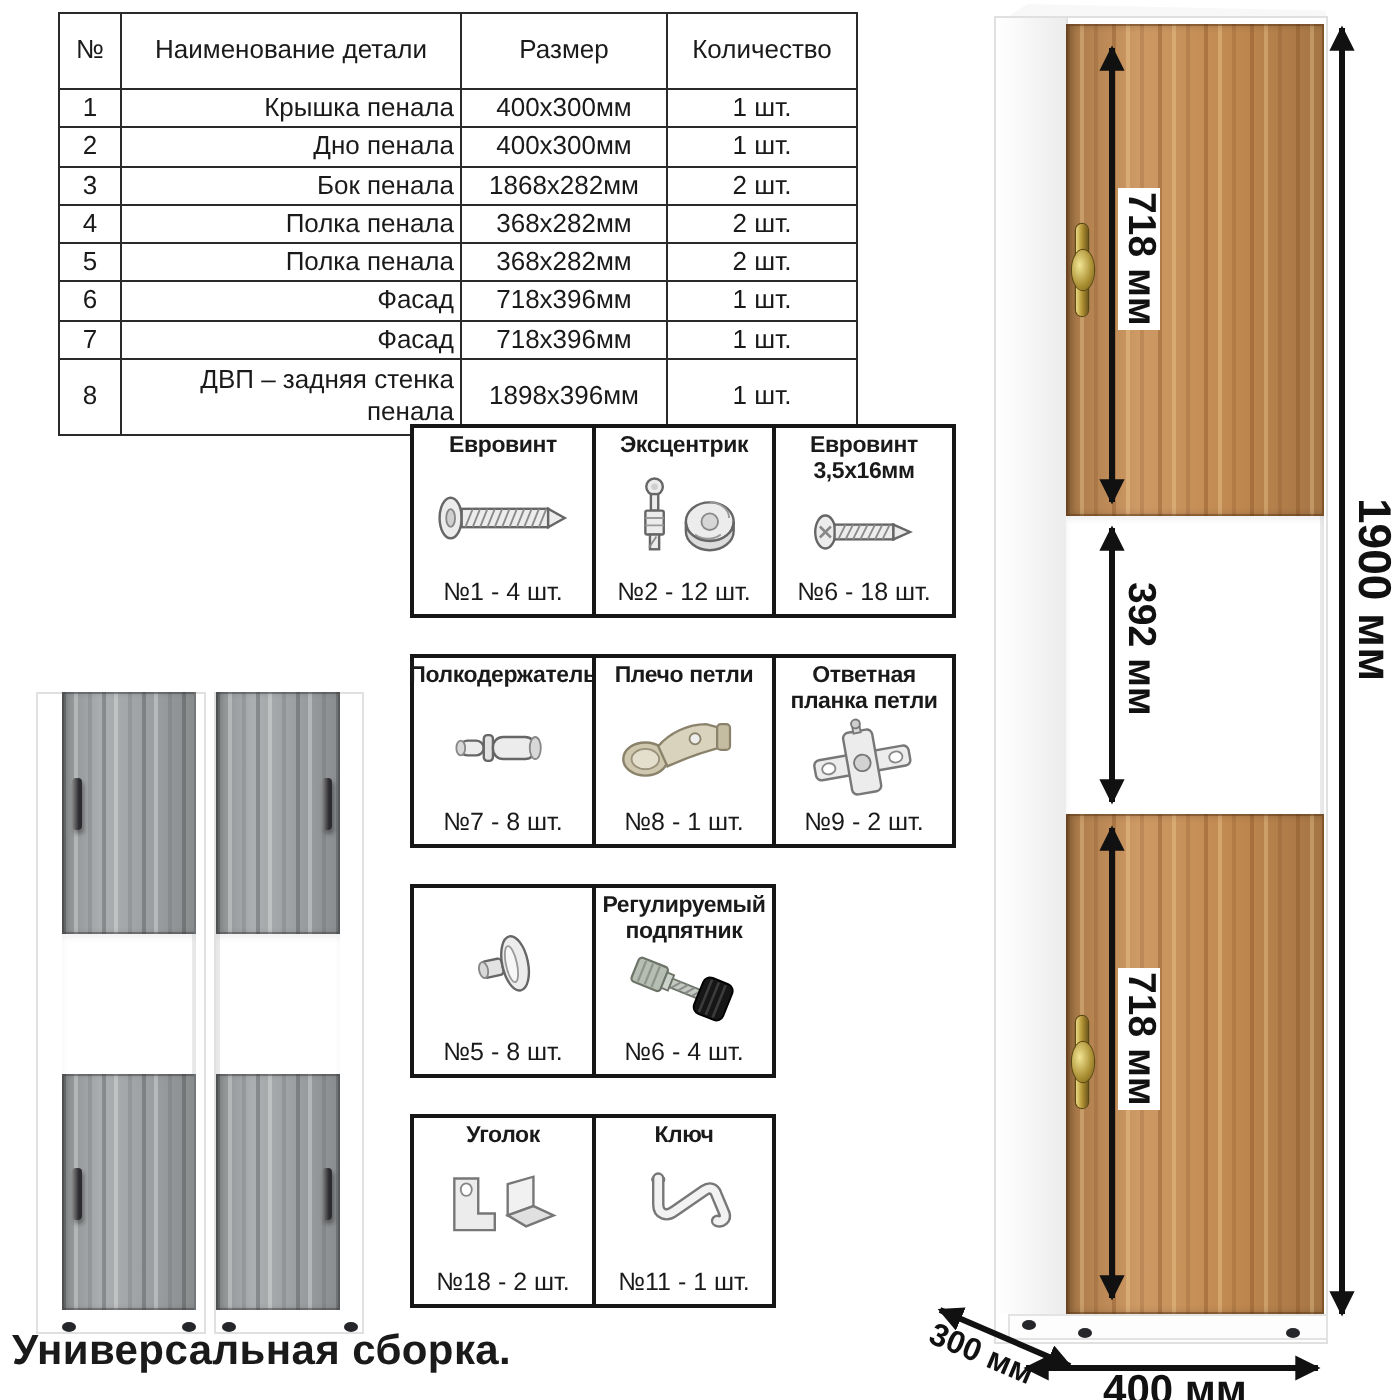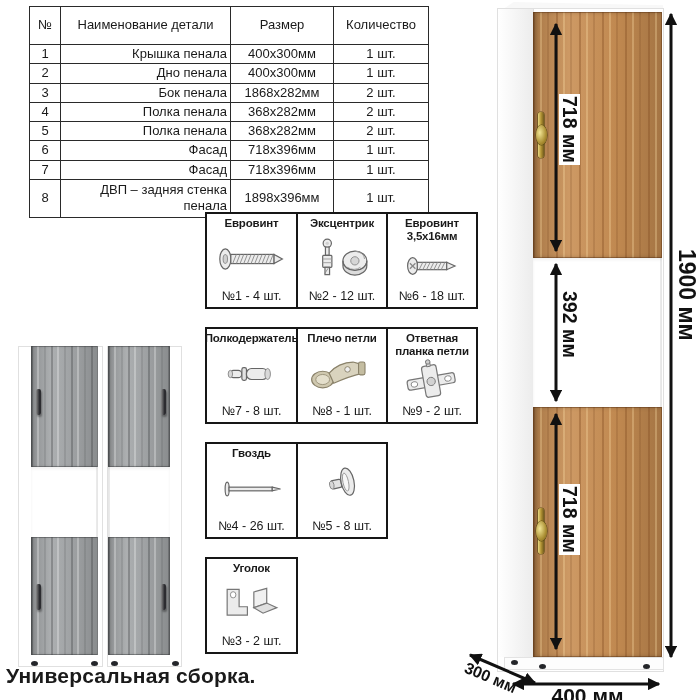--- a/index.html
+++ b/index.html
@@ -227,56 +227,73 @@
    <rect x="35" y="3" width="4" height="6" fill="#d8d8d8" stroke="#777" stroke-width="1"></rect>
                 <circle cx="37" cy="4" r="2.4" fill="#cfcfcf" stroke="#777" stroke-width="1"></circle>
               </g>
             </svg>
           </div>
           <div class="hw-count">№9 - 2 шт.</div>
         </div>
       </div>
       <div class="hw-row">
         <div class="hw-cell">
-          <div class="hw-title">Гвоздь</div>
-          <div class="hw-icon">
-            <svg width="76" height="46" viewBox="0 0 76 50">
-              <ellipse cx="11" cy="25" rx="2.2" ry="7.5" fill="#ececec" stroke="#666" stroke-width="1.3"></ellipse>
-   <rect x="13" y="23" width="47" height="4" fill="#ececec" stroke="#666" stroke-width="1.3"></rect>
-              <polygon points="60,23 69,25 60,27" fill="#ececec" stroke="#666" stroke-width="1.3"></polygon>
-            </svg>
-          </div>
-          <div class="hw-count">№4 - 26 шт.</div>
-        </div>
-        <div class="hw-cell">
           <div class="hw-icon">
             <svg width="76" height="46" viewBox="0 0 76 50">
               <g transform="rotate(-12 40 25)">
                 <rect x="26" y="21" width="11" height="9" rx="2" fill="#e2e2e2" stroke="#666" stroke-width="1.3"></rect>
    <ellipse cx="26.5" cy="25.5" rx="2.4" ry="4.4" fill="#d8d8d8" stroke="#888" stroke-width="1"></ellipse>
    <ellipse cx="44" cy="25.5" rx="7" ry="15" fill="#ececec" stroke="#666" stroke-width="1.3"></ellipse>
                 <ellipse cx="42" cy="25.5" rx="3" ry="10" fill="#f7f7f7" stroke="#9a9a9a" stroke-width="1"></ellipse>
               </g>
             </svg>
           </div>
           <div class="hw-count">№5 - 8 шт.</div>
         </div>
+        <div class="hw-cell">
+          <div class="hw-title">Регулируемый подпятник</div>
+          <div class="hw-icon">
+            <svg width="76" height="46" viewBox="0 0 76 50">
+              <g transform="rotate(22 38 24)">
+   <rect x="9" y="16" width="17" height="14" rx="2" fill="#b6bdb2" stroke="#6c7468" stroke-width="1.2"></rect>
+   <path d="M13,17 v12 M17,17 v12 M21,17 v12" stroke="#8d948a" stroke-width="1.2"></path>
+   <rect x="26" y="18.5" width="4" height="9" fill="#cdd3cb" stroke="#6c7468" stroke-width="1"></rect>
+   <rect x="30" y="20.5" width="16" height="5" fill="#c3c9c0" stroke="#6c7468" stroke-width="1"></rect>
+                <path d="M31,25.5 l4,-5 M35,25.5 l4,-5 M39,25.5 l4,-5 M43,25.5 l4,-5 " fill="none" stroke="#8a8a8a" stroke-width="1"></path>
+   <rect x="46" y="12" width="17" height="21" rx="4" fill="#161616" stroke="#000" stroke-width="1"></rect>
+   <path d="M50,13 v19 M54,13 v19 M58,13 v19" stroke="#3c3c3c" stroke-width="1.4"></path>
+              </g>
+            </svg>
+          </div>
+          <div class="hw-count">№6 - 4 шт.</div>
+        </div>
       </div>
       <div class="hw-row">
         <div class="hw-cell">
           <div class="hw-title">Уголок</div>
           <div class="hw-icon">
             <svg width="76" height="46" viewBox="0 0 76 50">
               <path d="M11,9 h13 v19 h9 v9 H11 Z" fill="#ececec" stroke="#777" stroke-width="1.3"></path>
    <ellipse cx="17.5" cy="15" rx="3" ry="3.4" fill="#fff" stroke="#888" stroke-width="1"></ellipse>
    <path d="M40,12 l14,-4 v16 l-14,5 z" fill="#f1f1f1" stroke="#777" stroke-width="1.3"></path>
    <path d="M40,29 l14,-5 11,5 -15,6 z" fill="#e0e0e0" stroke="#777" stroke-width="1.3"></path>
             </svg>
           </div>
-          <div class="hw-count">№3 - 2 шт.</div>
+          <div class="hw-count">№18 - 2 шт.</div>
+        </div>
+        <div class="hw-cell">
+          <div class="hw-title">Ключ</div>
+          <div class="hw-icon">
+            <svg width="76" height="46" viewBox="0 0 76 50">
+              <ellipse cx="24" cy="9.5" rx="3.4" ry="2.2" fill="#ddd" stroke="#777" stroke-width="1"></ellipse>
+   <path d="M24,9 v14 c0,5.5 4.5,7 9,3.5 L49,15.5 c3,-2 5.5,-1.2 6.5,1.8 L60,28 c1,3 -1.5,5 -4,4" fill="none" stroke="#777" stroke-width="6.8" stroke-linecap="round"></path>
+   <path d="M24,9 v14 c0,5.5 4.5,7 9,3.5 L49,15.5 c3,-2 5.5,-1.2 6.5,1.8 L60,28 c1,3 -1.5,5 -4,4" fill="none" stroke="#f2f2f2" stroke-width="4.2" stroke-linecap="round"></path>
+            </svg>
+          </div>
+          <div class="hw-count">№11 - 1 шт.</div>
         </div>
       </div>
     </div>
 
   <div>
     <div class="carcass" style="left:18px;top:346px;width:85px;height:321px;"></div>
     <div class="door graywood" style="left:31px;top:346px;width:67px;height:121px;"></div>
     <div class="niche" style="left:31px;top:467px;width:67px;height:70px;"></div>
     <div class="door graywood" style="left:31px;top:537px;width:67px;height:118px;"></div>
     <div class="dark-handle" style="left:36px;top:389px;"></div>

